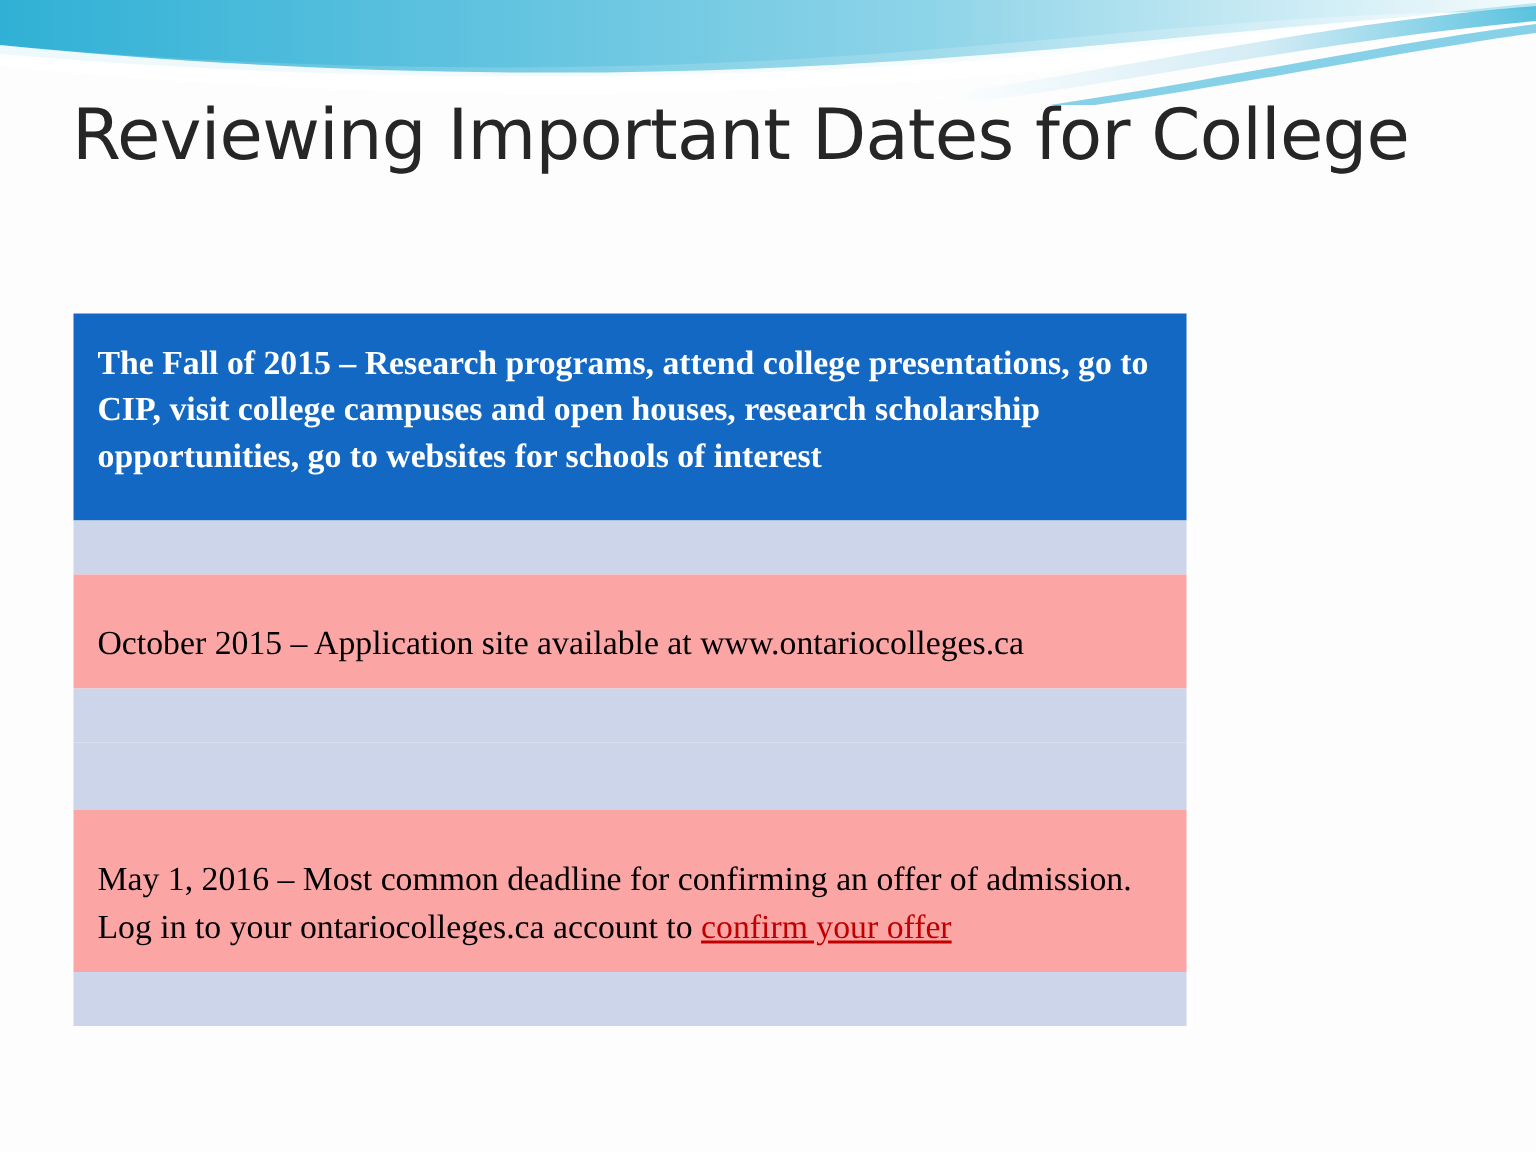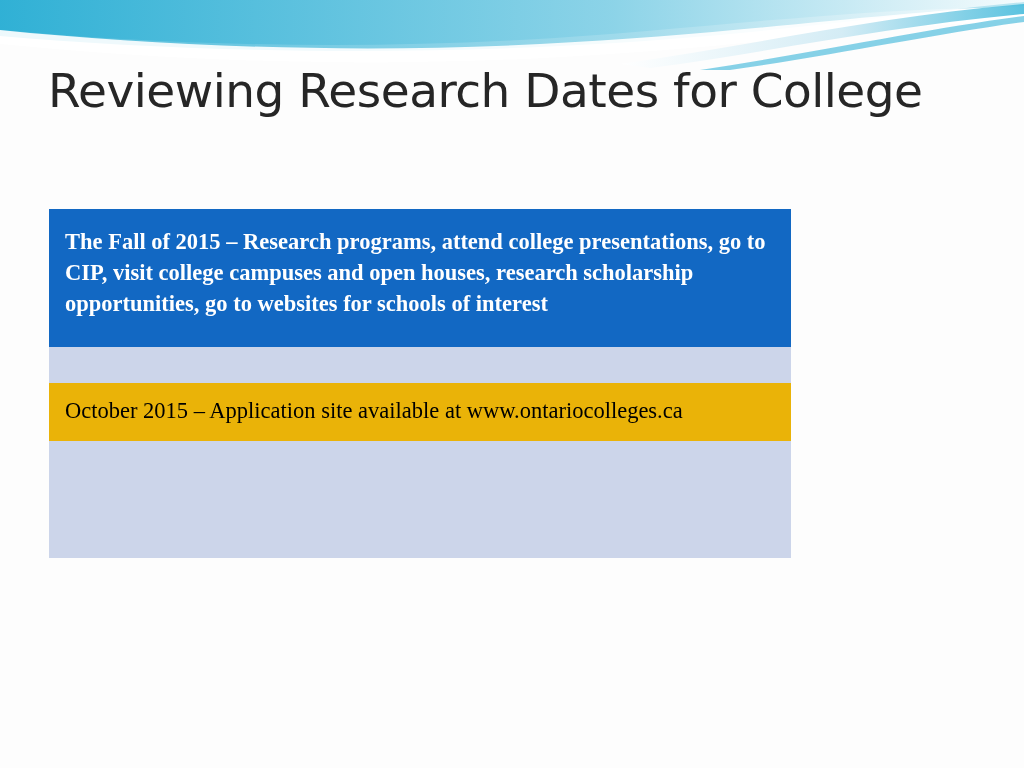--- a/index.html
+++ b/index.html
@@ -60,25 +60,25 @@
     font-size: 22.5px;
     line-height: 1.37;
     padding: 18px 16px 20px 16px;
     min-height: 138px;
   }
   .row-spacer {
     background: #ccd5ea;
     height: 36px;
   }
   .row-body {
-    background: #eab308;
+    background: #fca5a5;
     color: #000000;
     font-size: 22.5px;
     line-height: 1.42;
-    padding: 12px 16px 14px 16px;
+    padding: 30px 16px 14px 16px;
   }
   .row-body.tall {
     min-height: 90px;
   }
   .row-body.tall2 {
     min-height: 90px;
   }
   .spacer-sm { height: 36px; }
   .spacer-md { height: 45px; }
   .link-red {
@@ -109,32 +109,33 @@
         <stop offset="100%" stop-color="#49bcdc"></stop>
       </linearGradient>
     </defs>
     <path d="M0,0 L1024,0 L1024,8 C860,6 700,30 520,40 C340,50 150,44 0,30 Z" fill="url(#g1)"></path>
     <path d="M0,0 L1024,0 L1024,2 C900,14 760,36 560,46 C360,56 160,50 0,36 L0,18 Z" fill="url(#g2)" opacity="0.85"></path>
     <path d="M0,30 C160,46 350,54 540,44 C740,34 880,12 1024,6 L1024,20 C880,26 740,48 545,58 C350,68 160,60 0,44 Z" fill="#ffffff" opacity="0.9"></path>
     <path d="M620,64 C760,44 880,16 1024,4 L1024,14 C890,26 770,52 650,68 Z" fill="url(#g3)" opacity="0.9"></path>
     <path d="M700,70 C820,52 930,28 1024,16 L1024,22 C935,34 830,56 730,70 Z" fill="#37b4d8" opacity="0.6"></path>
   </svg>
 
-  <div class="title">Reviewing Research Dates for College</div>
+  <div class="title">Reviewing Important Dates for College</div>
 
   <div class="table-wrap">
 
     <div class="row row-header">The Fall of 2015 – Research programs, attend college presentations, go to CIP, visit college campuses and open houses, research scholarship opportunities, go to websites for schools of interest</div>
 
     <div class="row row-spacer spacer-sm"></div>
 
     <div class="row row-body">October 2015 – Application site available at www.ontariocolleges.ca</div>
 
     <div class="row row-spacer spacer-sm"></div>
 
 
     <div class="row row-spacer spacer-md"></div>
 
+    <div class="row row-body tall2"><span>May 1, 2016 – Most common deadline for confirming an offer of admission.  Log in to your ontariocolleges.ca account to </span><span class="link-red">confirm your offer</span></div>
 
     <div class="row row-spacer spacer-sm"></div>
 
   </div>
 </div>
 
 </body></html>

